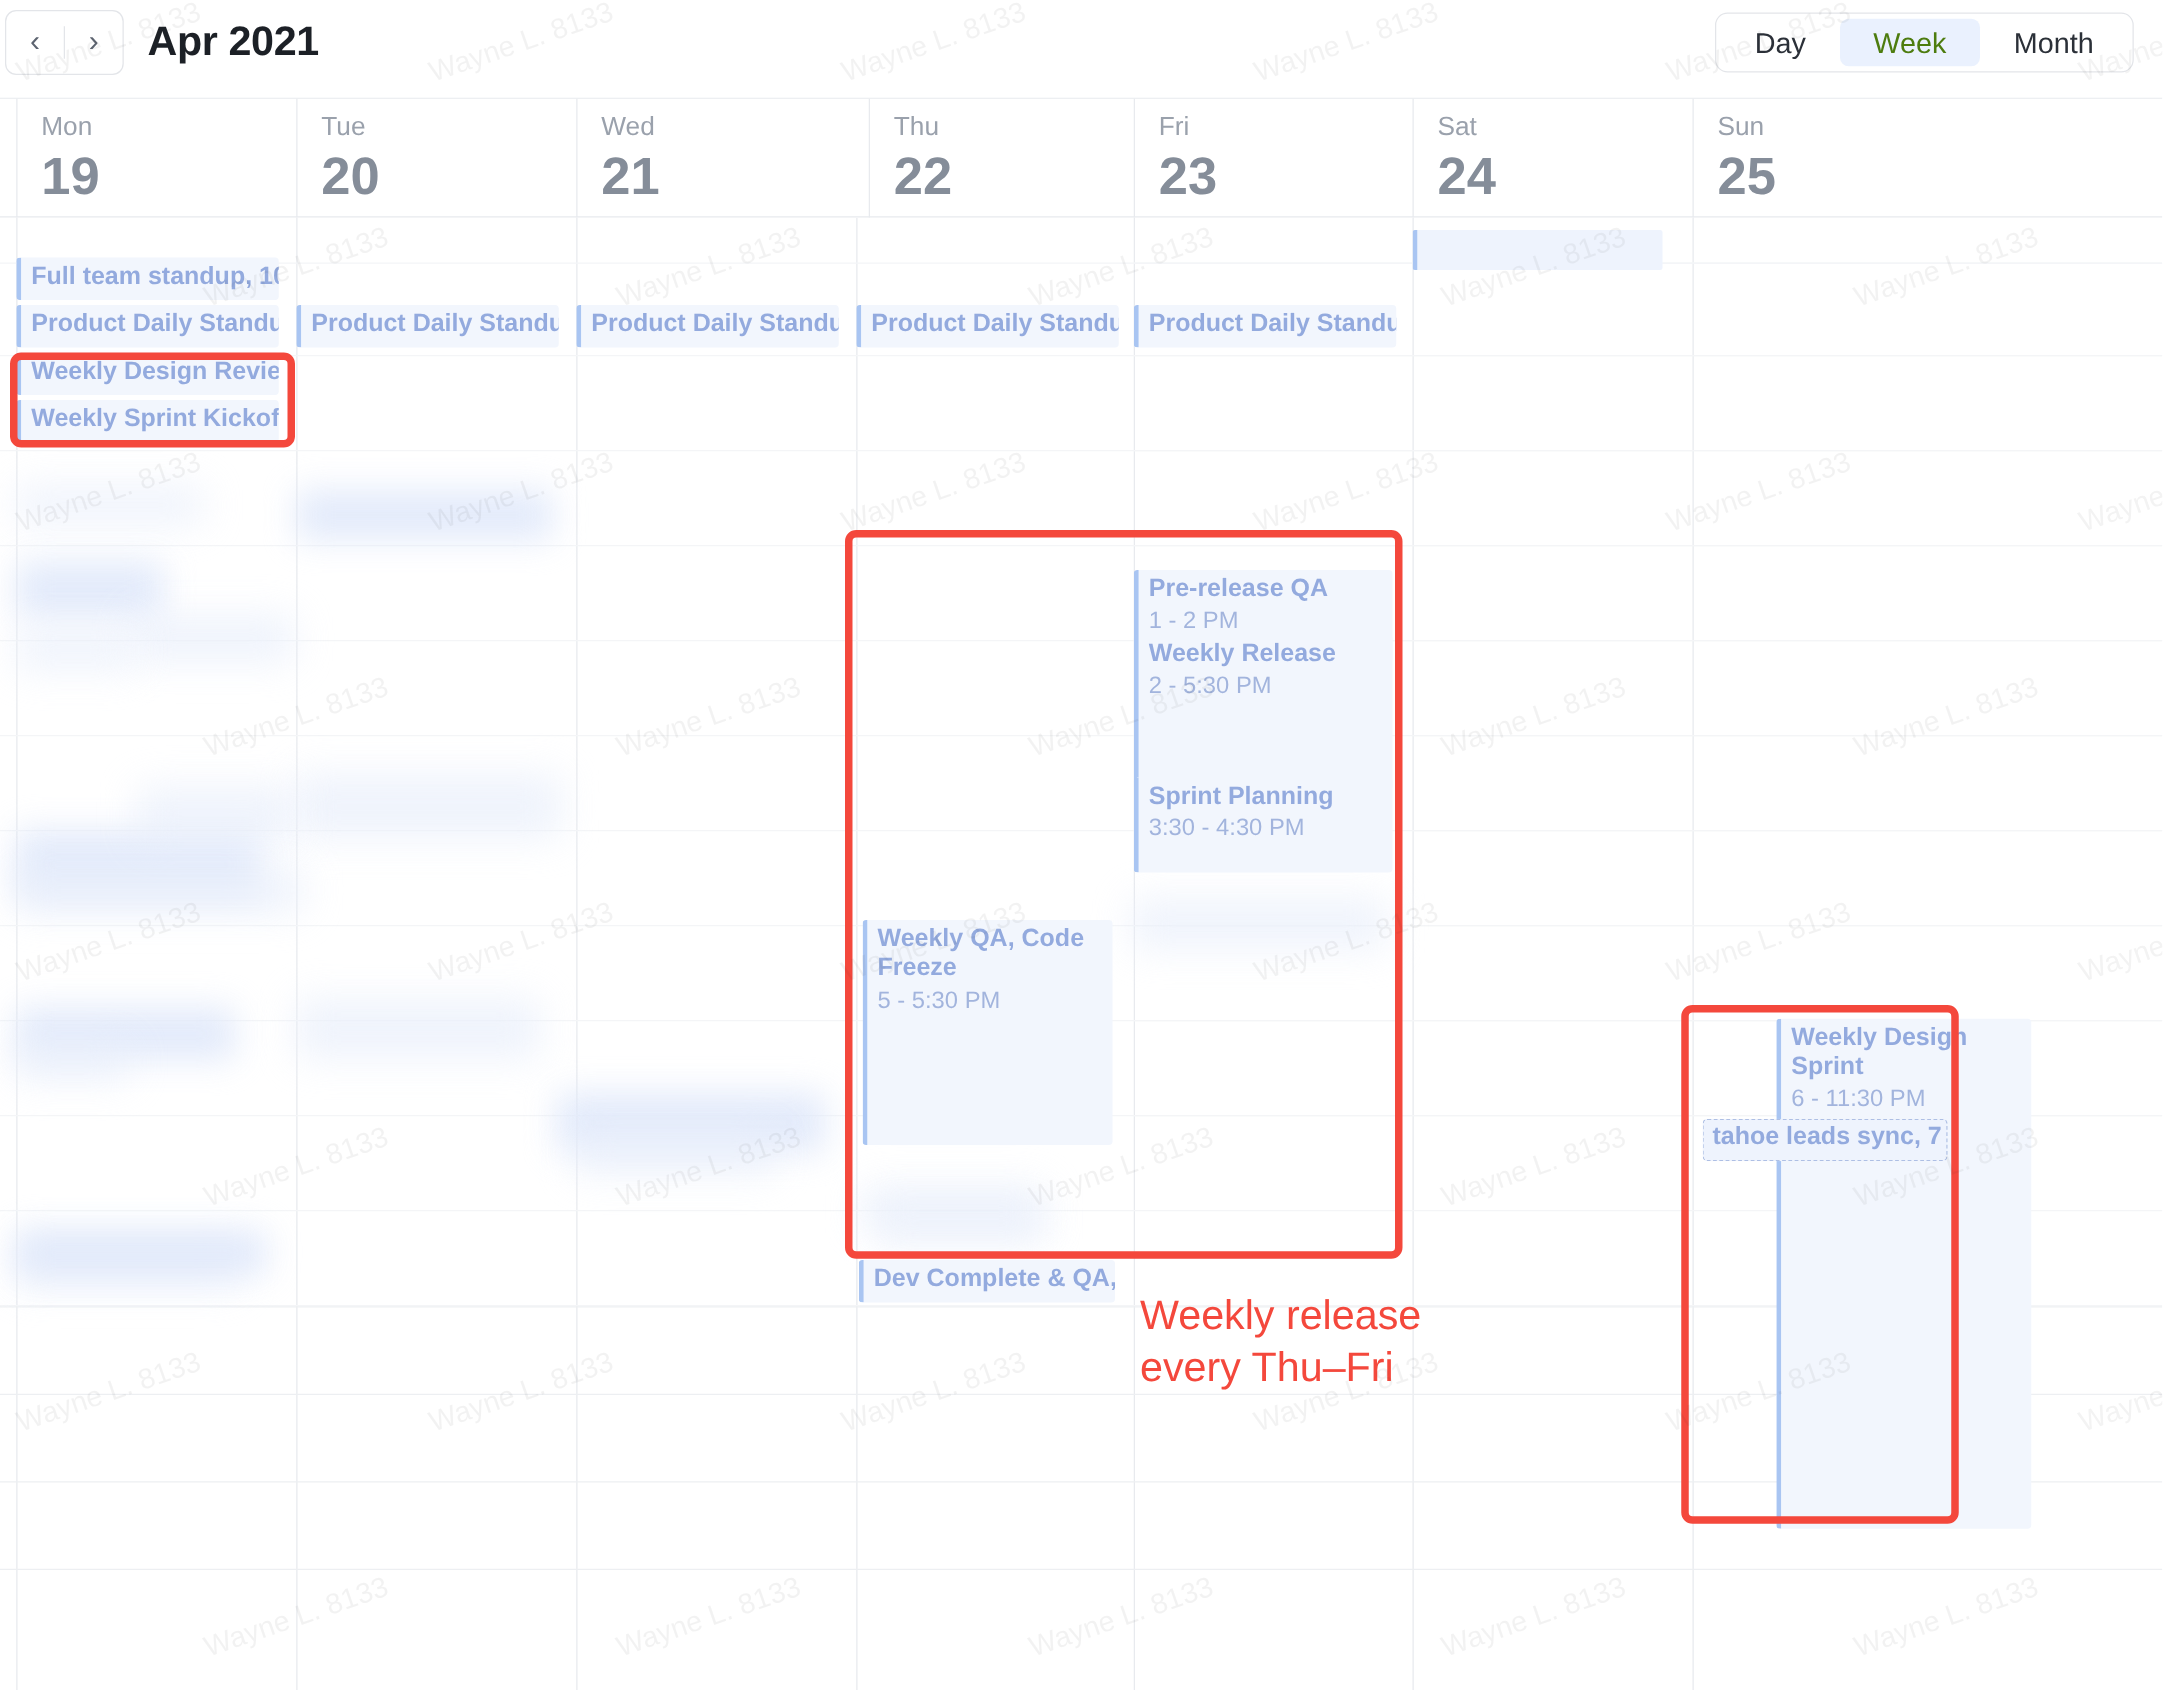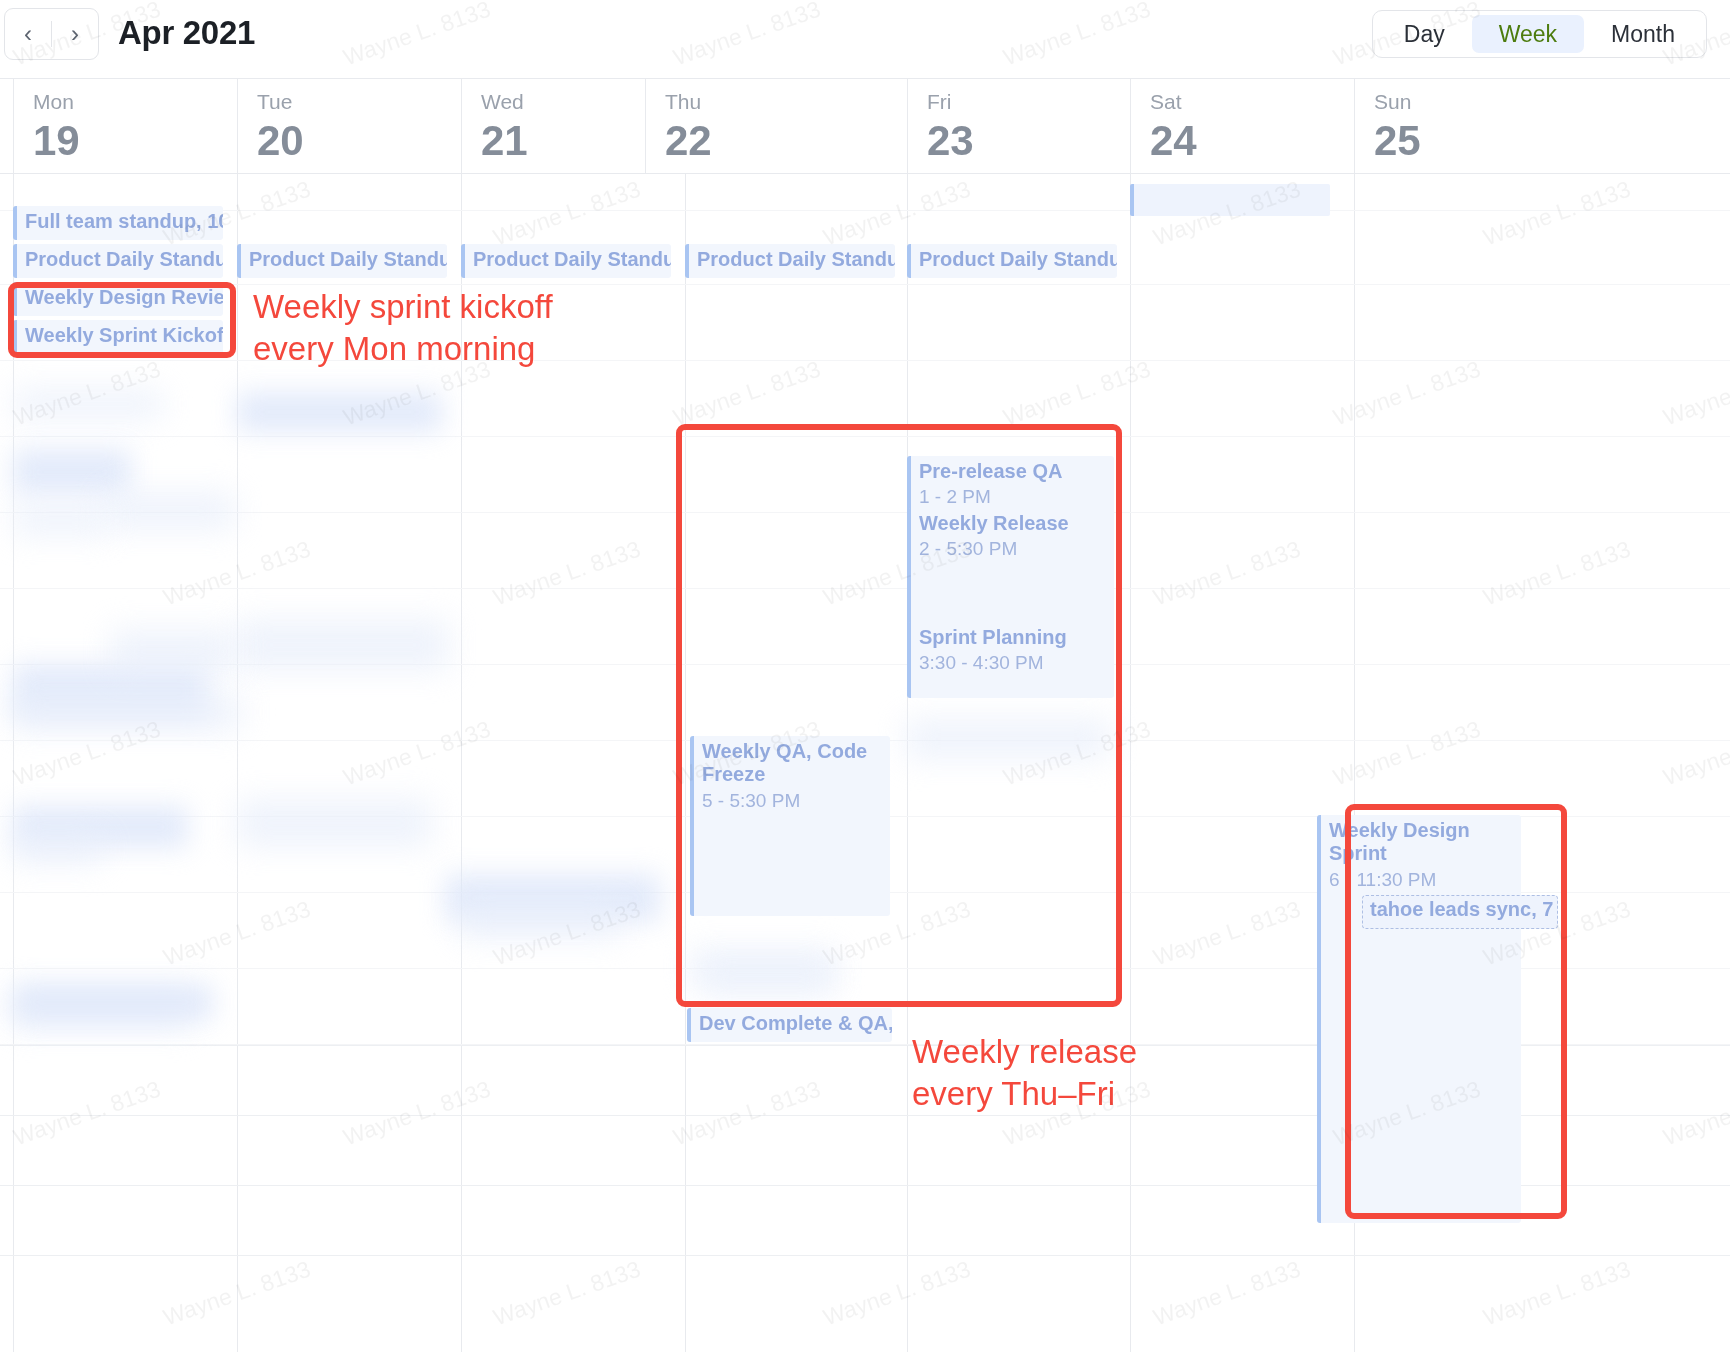--- a/index.html
+++ b/index.html
@@ -279,21 +279,21 @@
           <div class="ev-title">Sprint Planning</div>
           <div class="ev-time">3:30 - 4:30 PM</div>
         </div>
         <div class="ev wrap" style="left: 690px; top: 562px; width: 200px; height: 180px;">
           <div class="ev-title">Weekly QA, Code Freeze</div>
           <div class="ev-time">5 - 5:30 PM</div>
         </div>
         <div class="ev" style="left: 687px; top: 834px; width: 205px; height: 34px;">
           <div class="ev-title">Dev Complete &amp; QA,</div>
         </div>
-        <div class="ev wrap" style="left: 1317px; top: 641px; width: 204px; height: 408px;">
+        <div class="ev wrap" style="left: 1421px; top: 641px; width: 204px; height: 408px;">
           <div class="ev-title">Weekly Design Sprint</div>
           <div class="ev-time">6 - 11:30 PM</div>
         </div>
         <div class="ev-chip" style="left: 1362px; top: 721px; width: 196px; height: 34px;">tahoe leads sync, 7</div>
       </div>
   </div>
 
   <div class="dayhdr-row">
     <div id="dayheaders">
         <div class="dayhdr" style="left: 13px; width: 224px;">
@@ -301,21 +301,21 @@
           <div class="dnum">19</div>
         </div>
         <div class="dayhdr" style="left: 237px; width: 224px;">
           <div class="dow">Tue</div>
           <div class="dnum">20</div>
         </div>
         <div class="dayhdr" style="left: 461px; width: 224px;">
           <div class="dow">Wed</div>
           <div class="dnum">21</div>
         </div>
-        <div class="dayhdr" style="left: 645px; width: 224px;">
+        <div class="dayhdr" style="left: 695px; width: 224px;">
           <div class="dow">Thu</div>
           <div class="dnum">22</div>
         </div>
         <div class="dayhdr" style="left: 907px; width: 224px;">
           <div class="dow">Fri</div>
           <div class="dnum">23</div>
         </div>
         <div class="dayhdr" style="left: 1130px; width: 224px;">
           <div class="dow">Sat</div>
           <div class="dnum">24</div>
@@ -335,22 +335,20 @@
     </div>
     <div class="month-title">Apr 2021</div>
     <div class="seg">
       <div class="seg-item">Day</div>
       <div class="seg-item active">Week</div>
       <div class="seg-item">Month</div>
     </div>
   </div>
 
   <div class="ann-box" style="left:8px; top:282px; width:228px; height:76px;"></div>
-  <div class="ann-txt" style="left:253px; top:286px;">Weekly sprint kickoff
-every Mon morning</div>
 
   <div class="ann-box" style="left:676px; top:424px; width:446px; height:583px;"></div>
   <div class="ann-txt" style="left:912px; top:1031px;">Weekly release
 every Thu–Fri</div>
 
   <div class="ann-box" style="left:1345px; top:804px; width:222px; height:415px;"></div>
 
   <div class="wm-layer" id="wmlayer">
       <div class="wm" style="left: 10px; top: 20px;">Wayne L. 8133</div>
       <div class="wm" style="left: 340px; top: 20px;">Wayne L. 8133</div>

